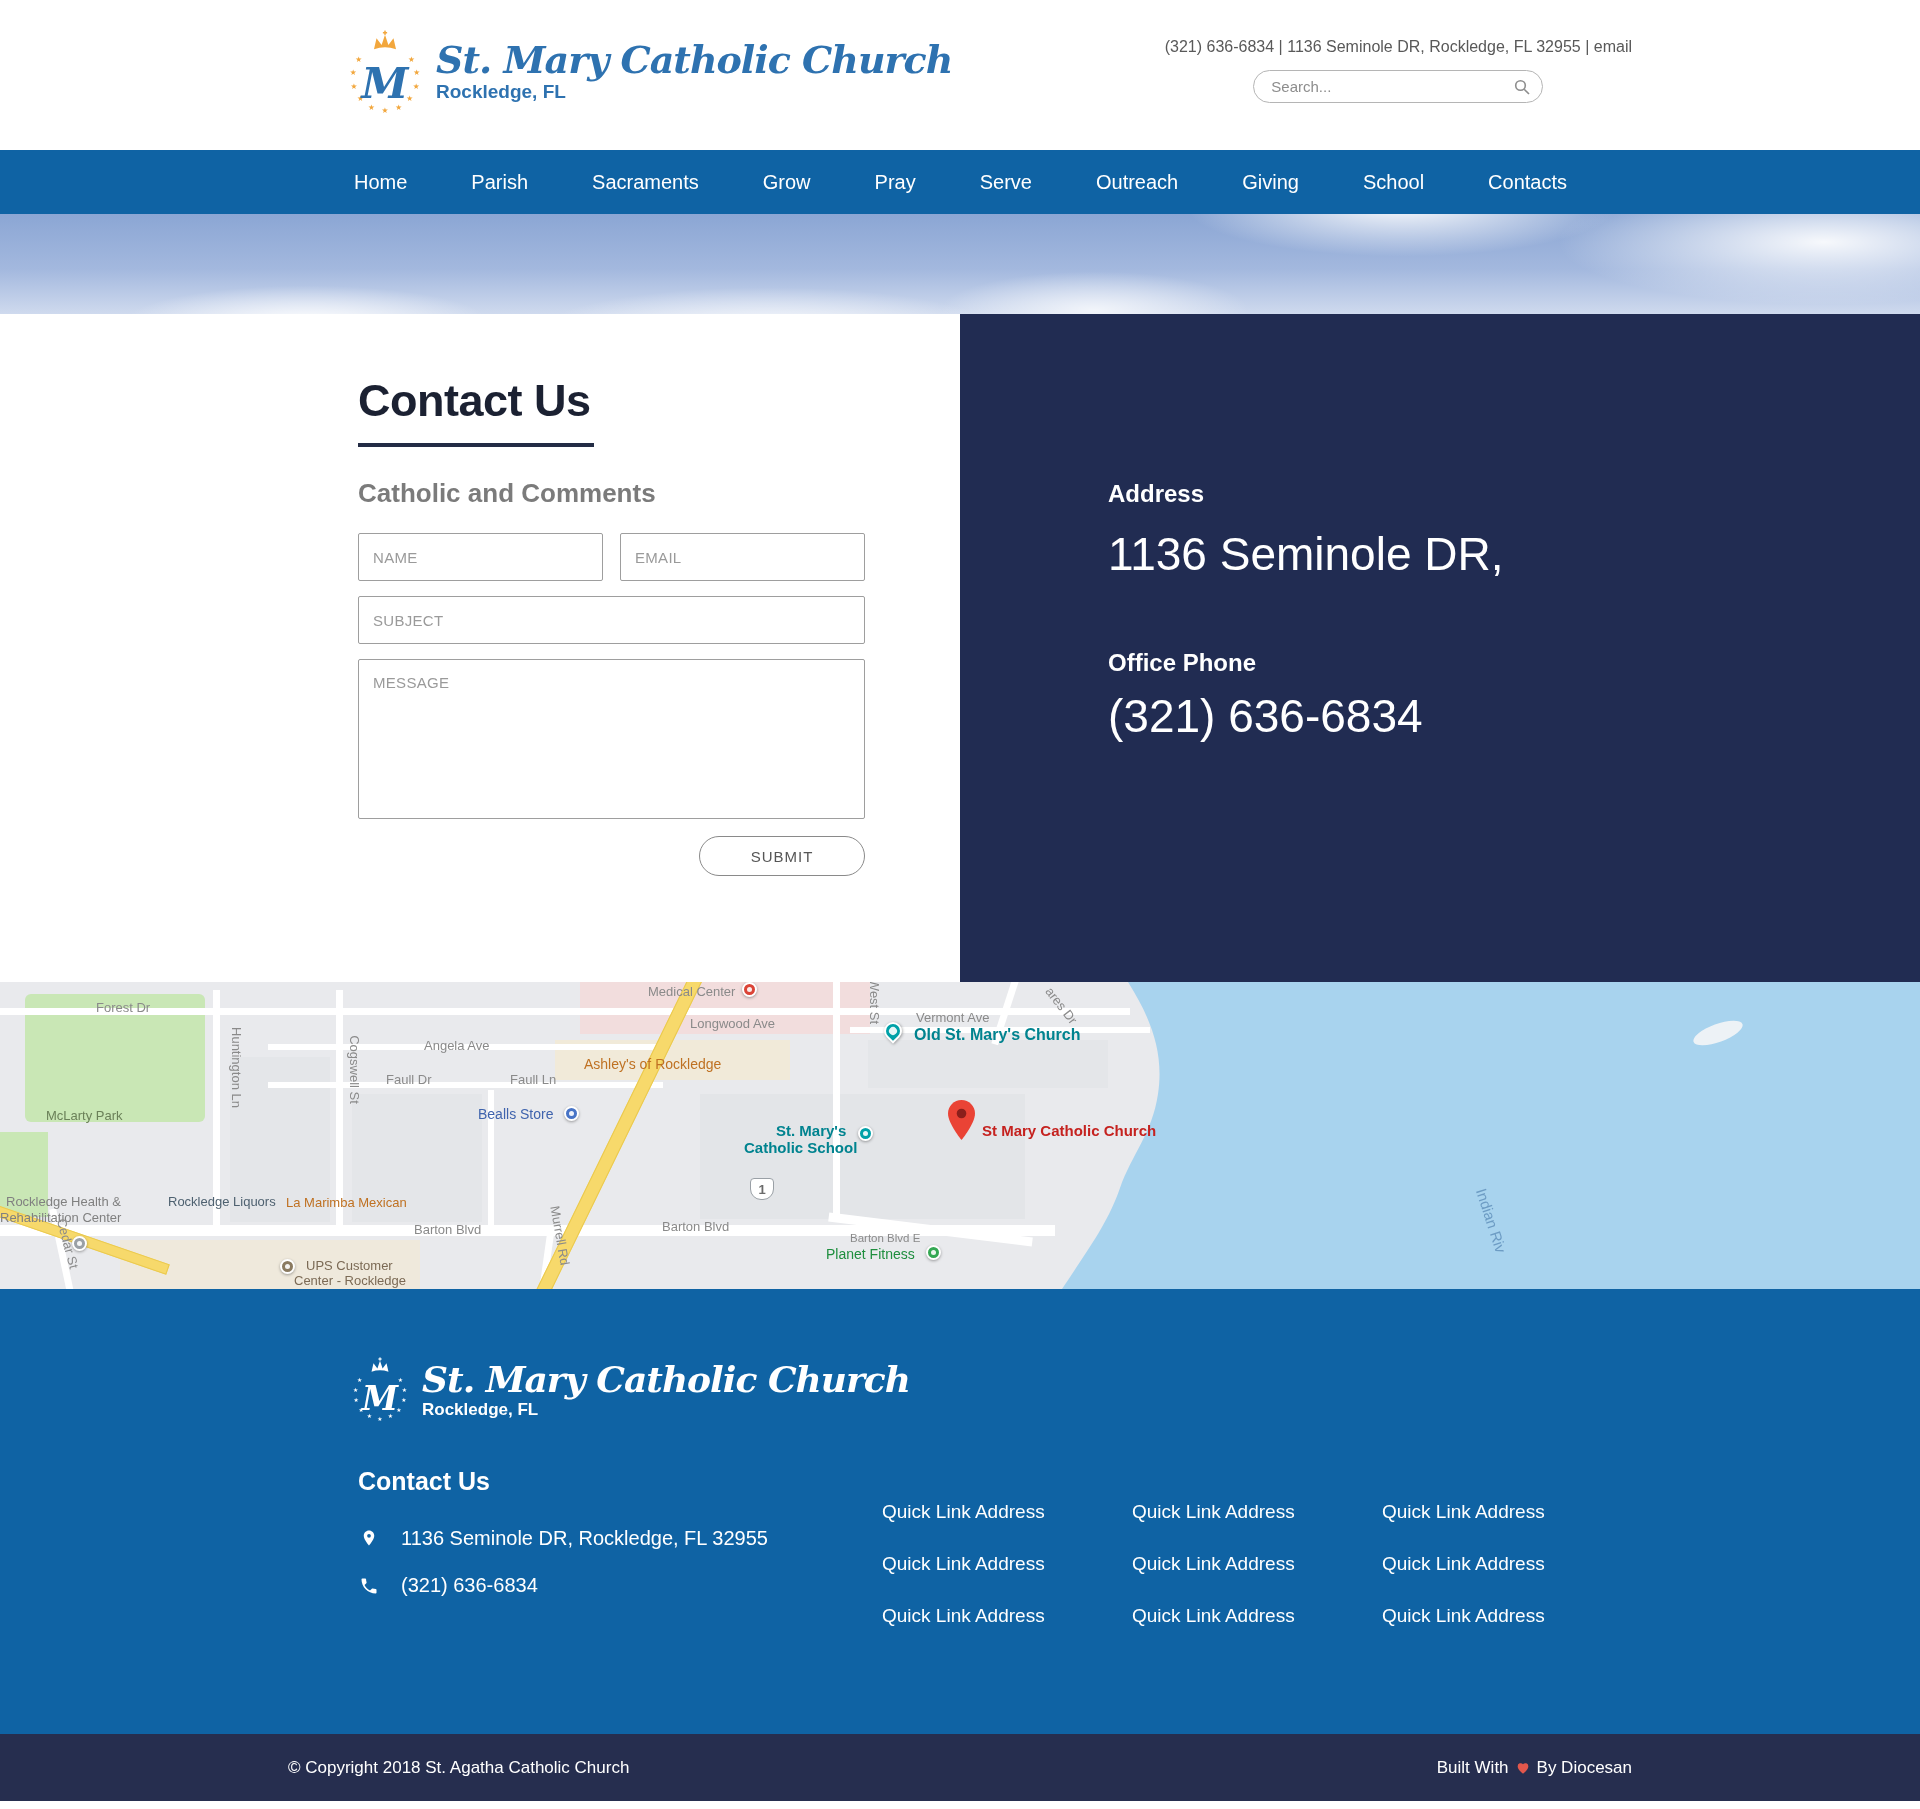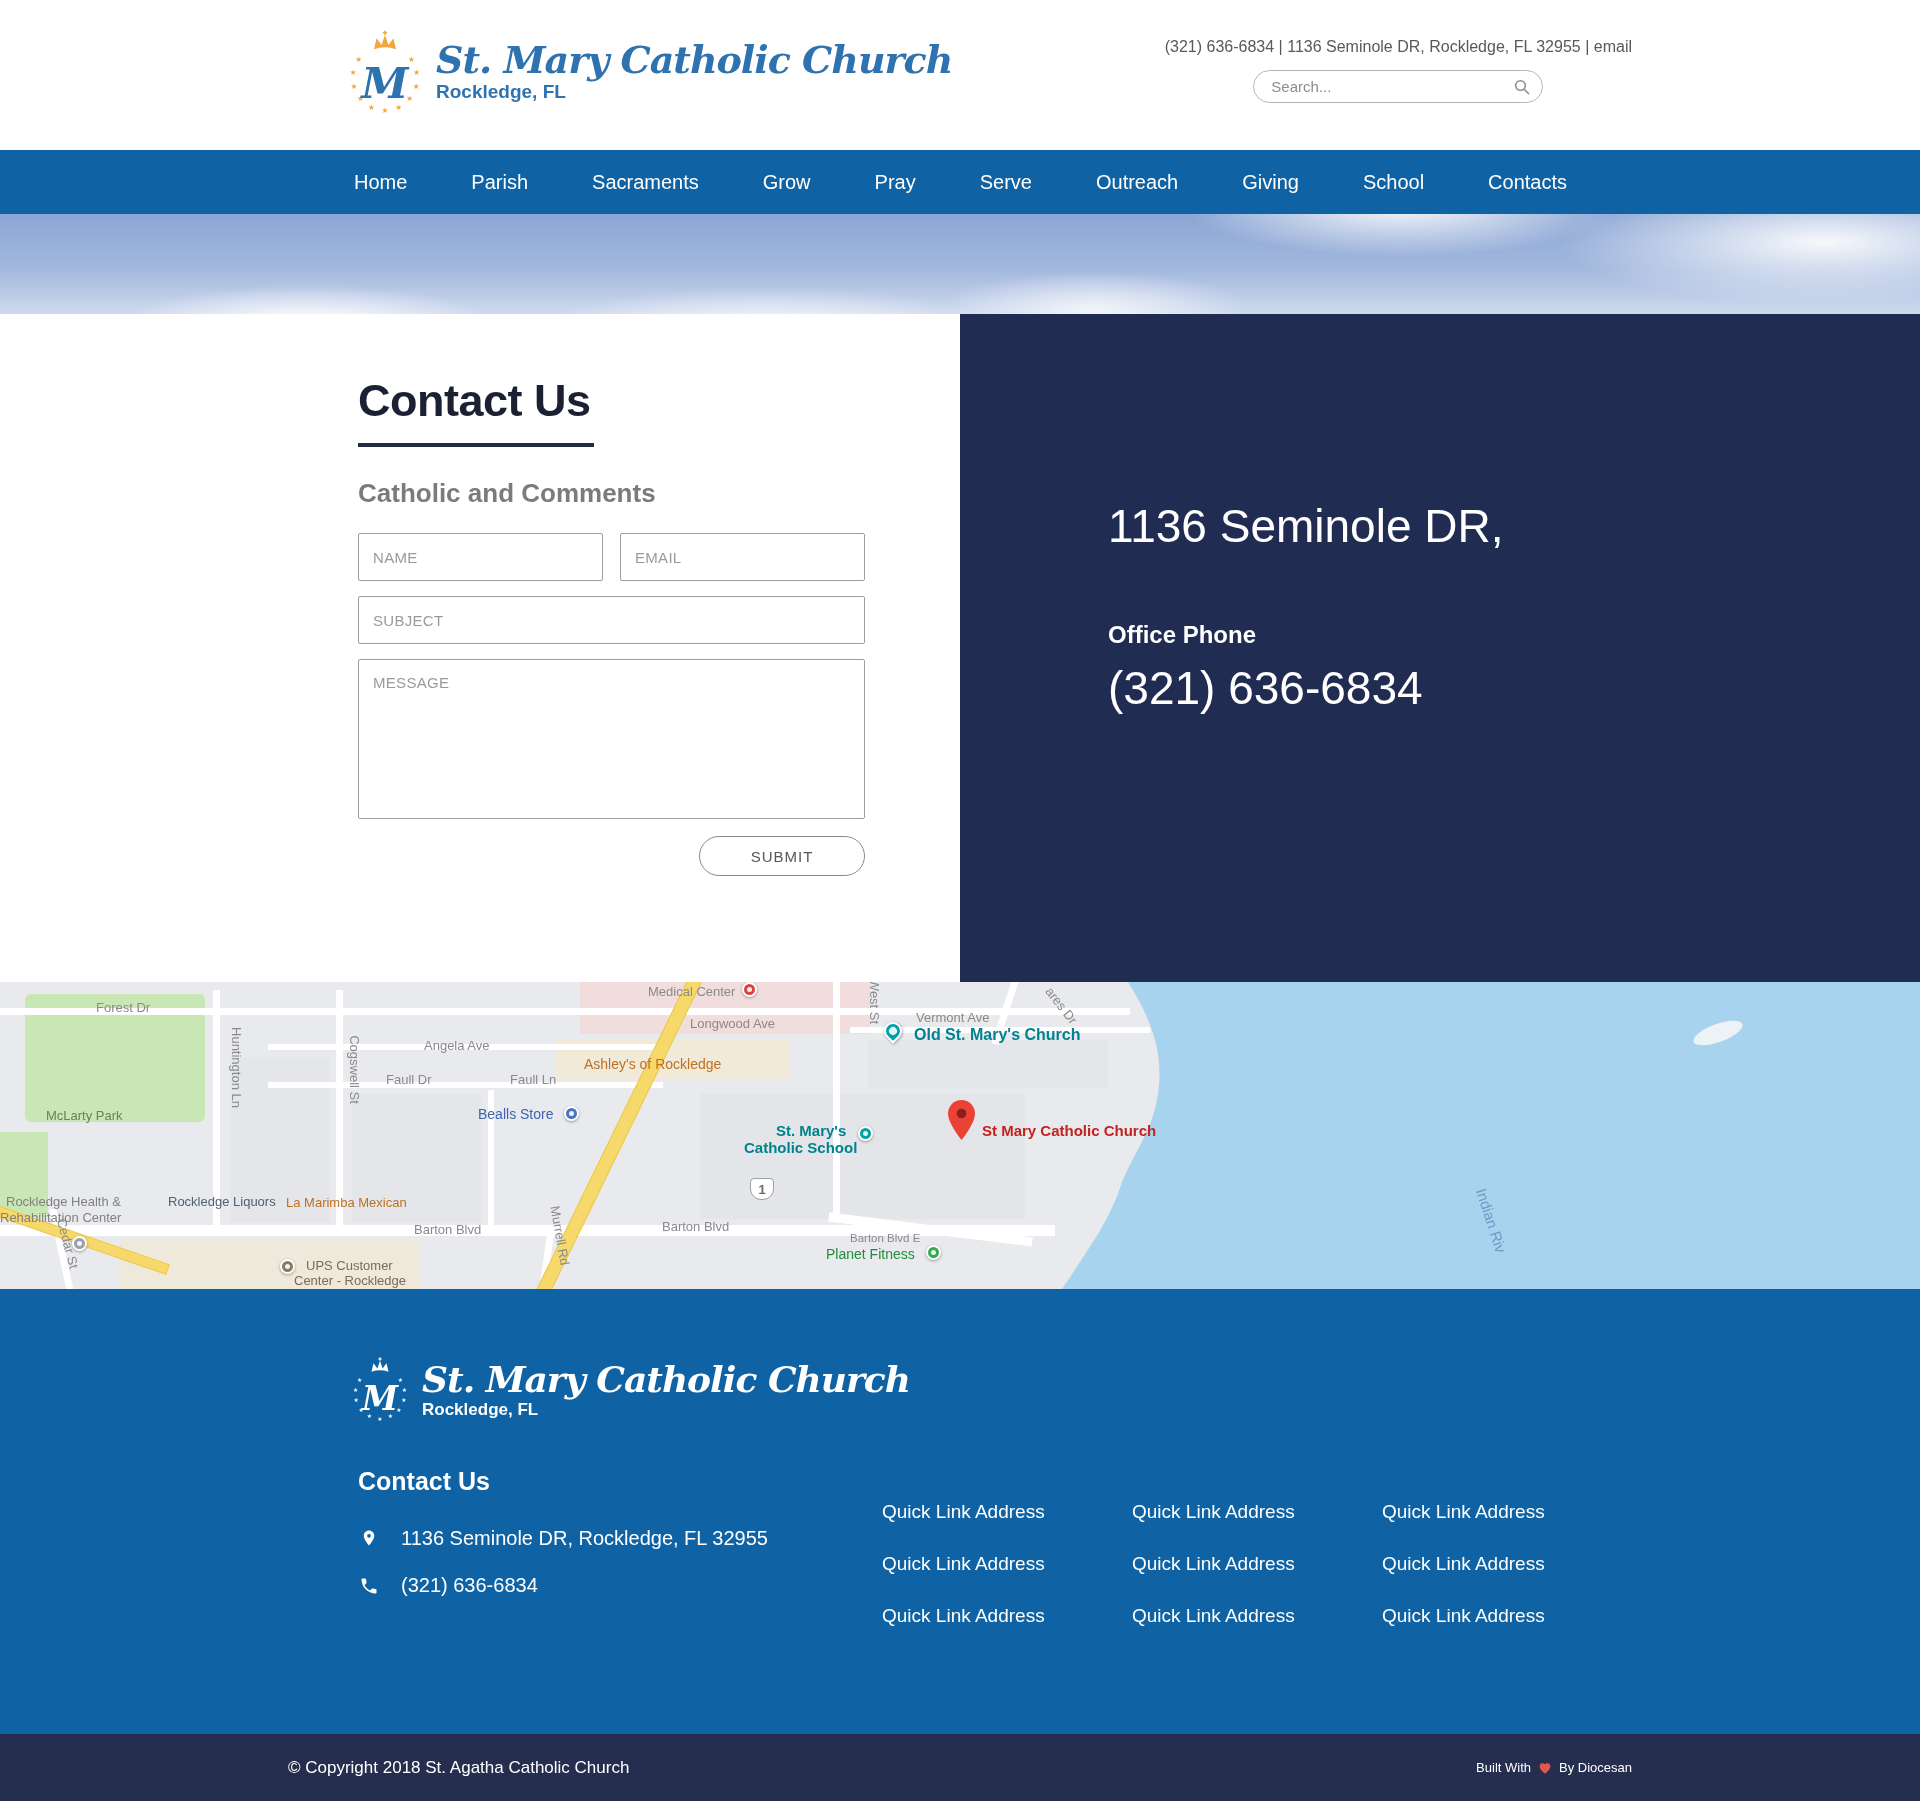--- a/index.html
+++ b/index.html
@@ -91,21 +91,21 @@
   .f-row { display:flex; align-items:center; gap:22px; margin-top:30px; font-size:20px; }
   .f-row .ficon { width:21px; display:flex; justify-content:center; }
   .f-quick { margin-left:97px; }
   .q-grid { display:grid; grid-template-columns:repeat(3,250px); row-gap:30px; margin-top:34px; }
   .q-link { color:#fff; text-decoration:none; font-size:19px; cursor:pointer; }
 
   
   .copybar { height:67px; background:var(--copy-navy,#262e4f); color:#fff; }
   .copybar .container { height:100%; display:flex; align-items:center; justify-content:space-between; }
   .copy-left { font-size:17px; }
-  .copy-right { font-size:13px; display:flex; align-items:center; gap:6px; color:#fff; text-decoration:none; }
+  .copy-right { font-size:17px; display:flex; align-items:center; gap:6px; color:#fff; text-decoration:none; }
 </style>
 </head>
 <body>
 
 <svg width="0" height="0" style="position:absolute">
   <defs>
     <symbol id="marian-logo" viewBox="0 0 92 100">
       <g fill="var(--c1)">
         <path d="M33 22 L36 9 L42 17 L46 5 L50 17 L56 9 L59 22 Q46 17.5 33 22 Z"></path>
         <rect x="45.1" y="0" width="1.8" height="5"></rect>
@@ -189,20 +189,21 @@
       <div class="full">
         <input type="text" placeholder="SUBJECT" style="">
       </div>
       <textarea placeholder="MESSAGE" style=""></textarea>
       <div class="submit-row">
         <button type="button" class="submit-btn">SUBMIT</button>
       </div>
     </form>
   </section>
   <aside class="main-right">
+    <div class="info-label">Address</div>
     <div class="info-big">
       <span>1136 Seminole DR,</span><br>
     </div>
     <div class="info-label info-gap">Office Phone</div>
     <div class="info-phone">(321) 636-6834</div>
   </aside>
 </main>
 
 <div class="map">
   <svg class="land" width="1920" height="307">

